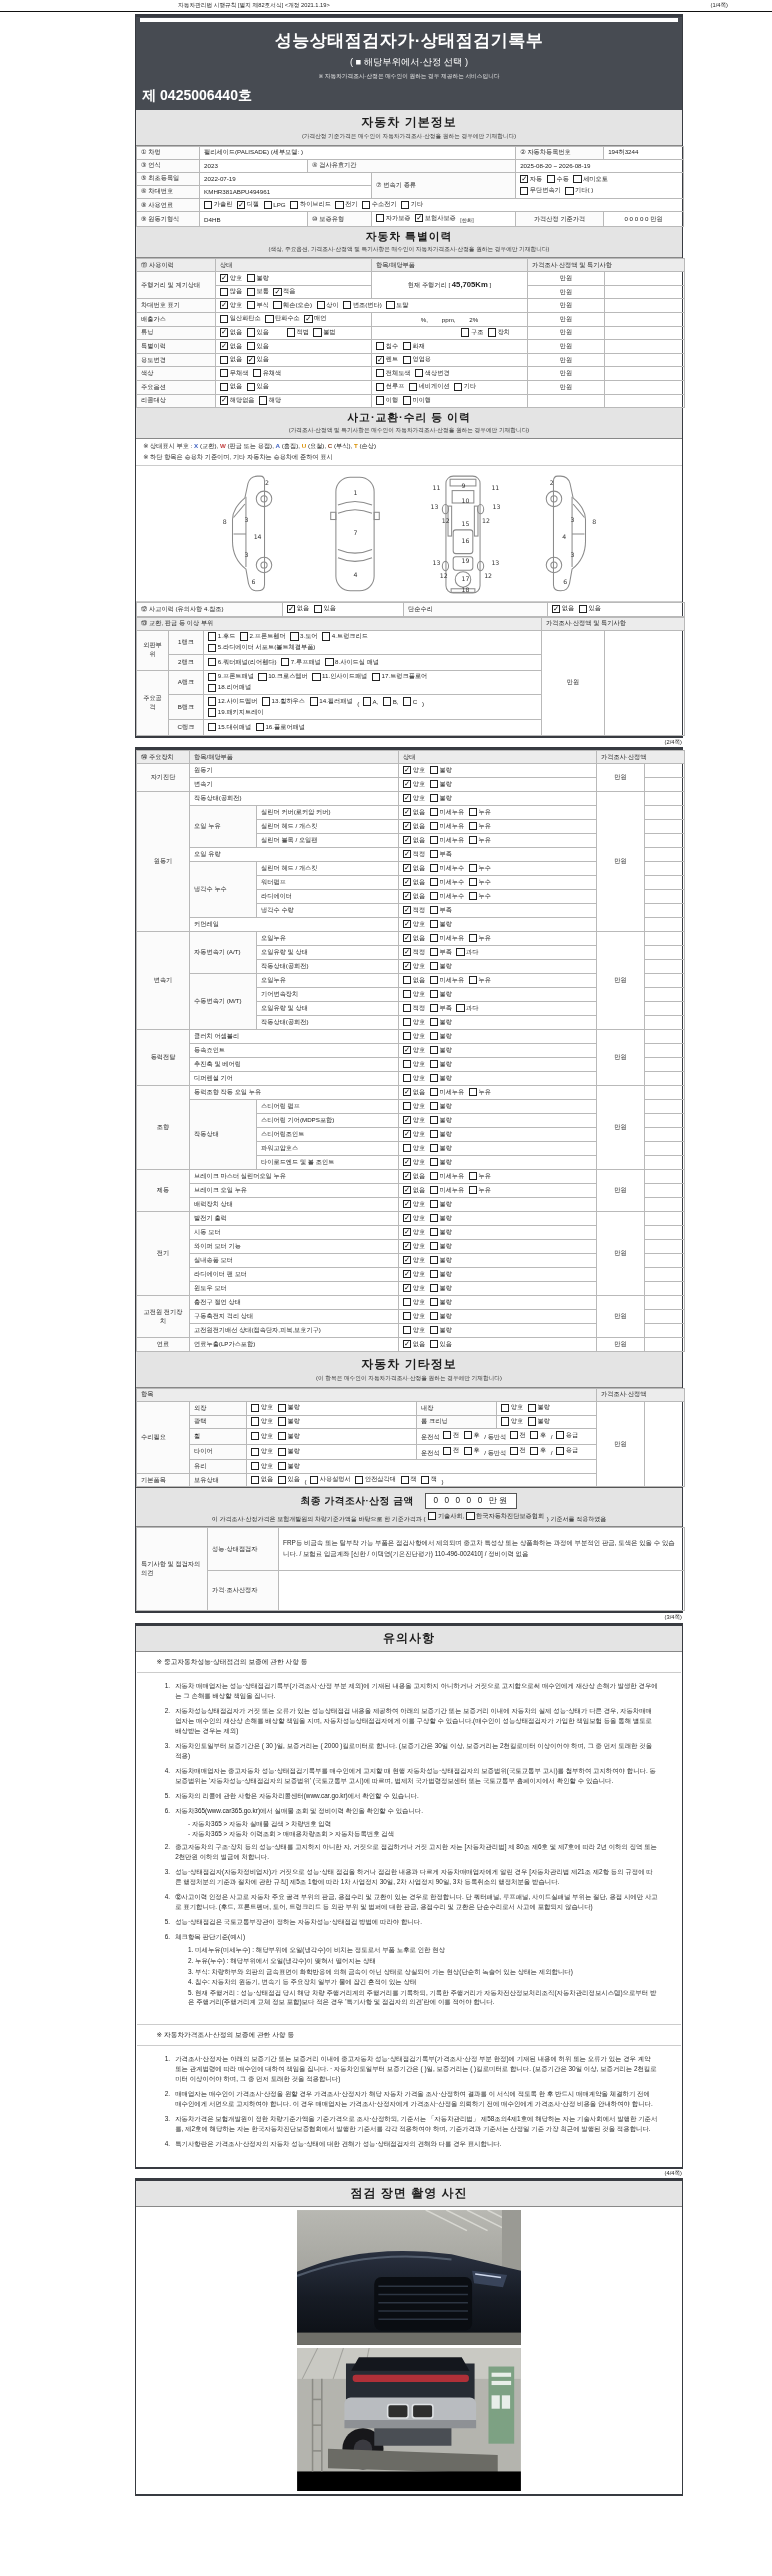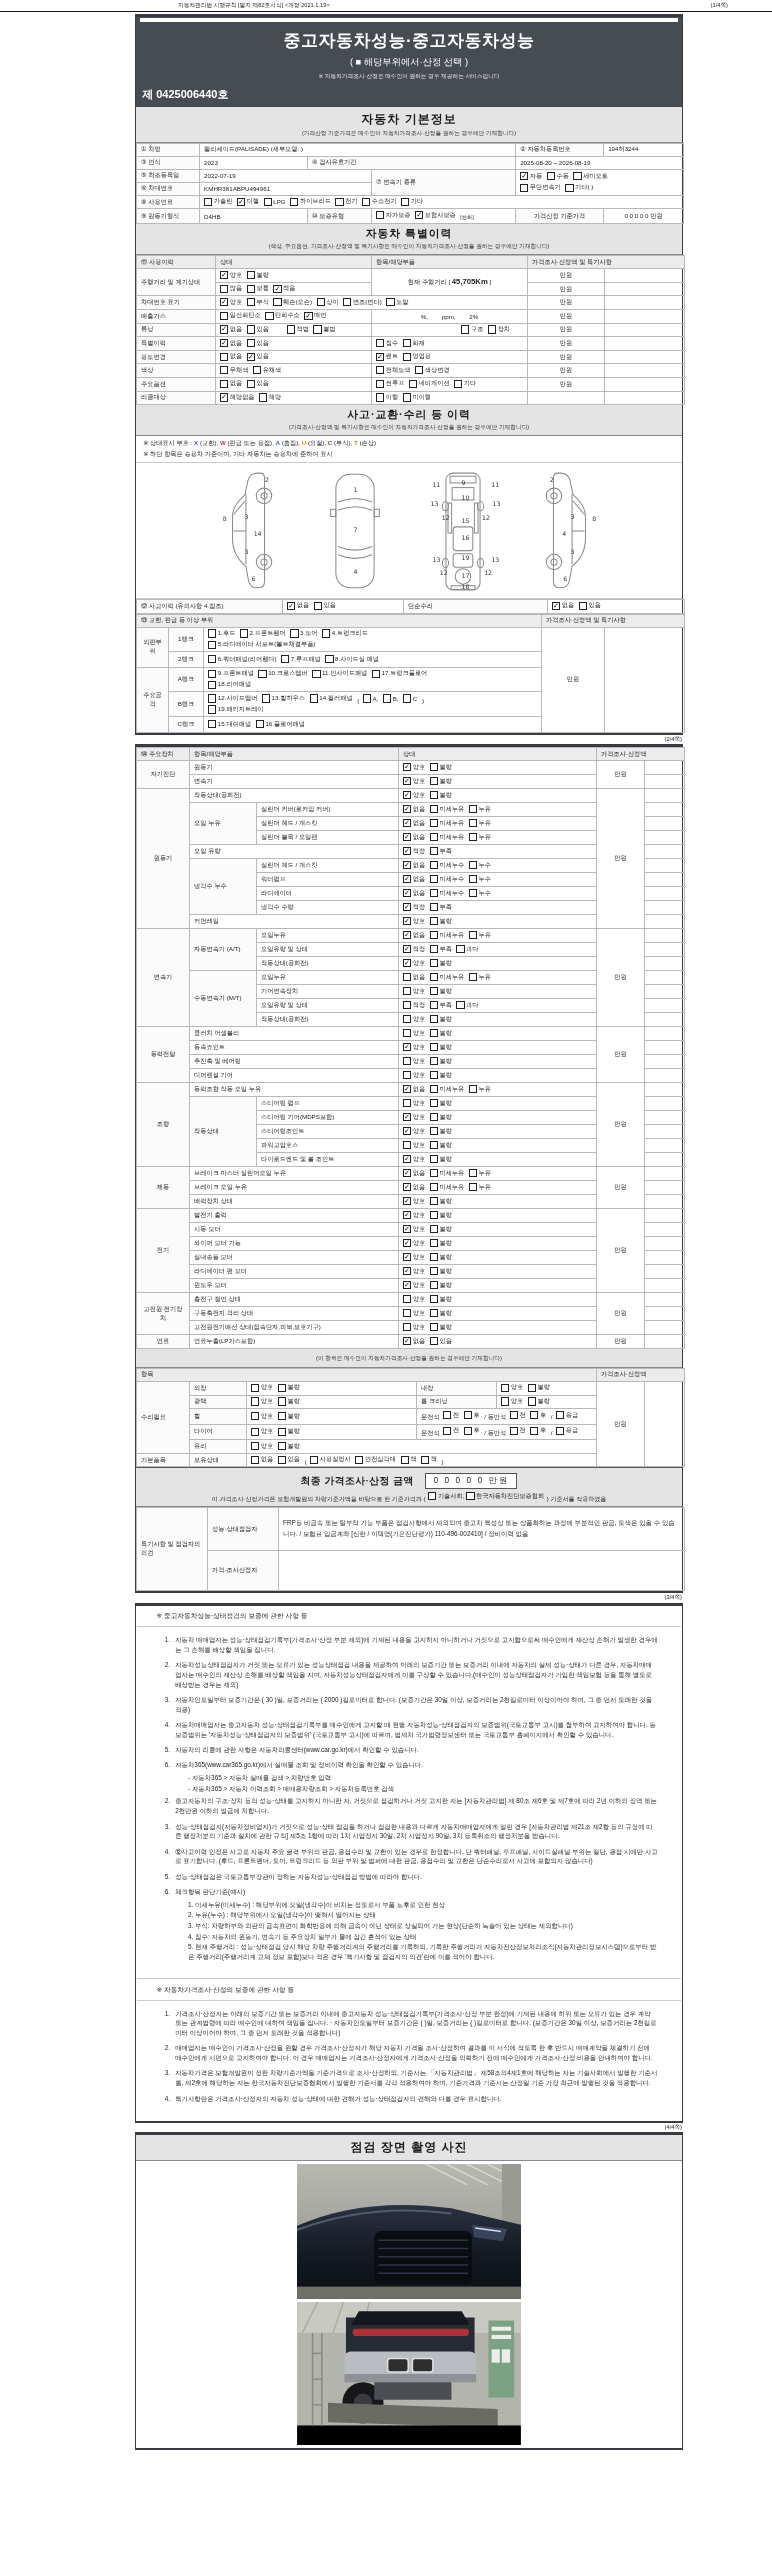--- a/index.html
+++ b/index.html
@@ -10,21 +10,21 @@
   .sheet{margin:2.1px 90px 0 135px;width:548px;box-sizing:border-box;}
   .pagebox{border:1.5px solid #383b41;border-top-width:3.1px;border-bottom-width:2.6px;box-sizing:border-box;background:#fff;}
   .pagemark{text-align:right;font-size:5.7px;padding:1px 1px 0.5px 0;color:#222;}
 
   
   .dochead{background:#474b52;color:#fff;padding:1.5px 4.1px 5.2px 4.1px;}
   .dochead .strip{height:3.6px;background:#fff;margin-bottom:7.2px;}
   .doc-title{text-align:center;font-size:17px;font-weight:bold;letter-spacing:0.5px;}
   .doc-sub{text-align:center;font-size:9.3px;margin-top:4.6px;}
   .doc-note{text-align:center;font-size:5.7px;margin-top:3.1px;color:#e8e8e8;}
-  .doc-no{font-size:11px;font-weight:bold;margin-top:6.2px;padding-left:2.1px;}
+  .doc-no{font-size:14px;font-weight:bold;margin-top:6.2px;padding-left:2.1px;}
 
   .band{background:#e4e4e4;border-bottom:0.5px solid #888;text-align:center;padding:4.1px 5.2px 3.6px;}
   .band .bt{font-size:12px;font-weight:bold;letter-spacing:1px;}
   .band .bn{font-size:5.7px;margin-top:2.1px;color:#333;}
   .band.small{padding:3.1px 5.2px;}
   .band.small .bt{font-size:10.8px;}
 
   table{border-collapse:collapse;table-layout:fixed;width:100%;}
   td{border:0.5px solid #b9b9b9;font-size:6.2px;padding:1.5px 4.1px;height:13px;vertical-align:middle;box-sizing:border-box;overflow:hidden;}
   td.lab{background:#fbfbfb;}
@@ -76,21 +76,21 @@
   <span>자동차관리법 시행규칙 [별지 제82호서식] &lt;개정 2021.1.19&gt;</span>
   <span>(1/4쪽)</span>
 </div>
 <div class="hr-full"></div>
 
 <div class="sheet">
 
   <div class="pagebox">
     <div class="dochead">
       <div class="strip"></div>
-      <div class="doc-title">중고자동차성능·중고자동차성능</div>
+      <div class="doc-title">성능상태점검자가·상태점검기록부</div>
       <div class="doc-sub">( ■ 해당부위에서·산정 선택 )</div>
       <div class="doc-note">※ 자동차가격조사·산정은 매수인이 원하는 경우 제공하는 서비스입니다</div>
       <div class="doc-no">제 0425006440호</div>
     </div>
 
     <div class="band">
       <div class="bt">자동차 기본정보</div>
       <div class="bn">(가격산정 기준가격은 매수인이 자동차가격조사·산정을 원하는 경우에만 기재합니다)</div>
     </div>
 
@@ -1180,20 +1180,21 @@
                 <span class="bx"></span>
                 <span class="lb">있음</span>
               </span></td>
             <td rowspan="1" class="ctr">만원</td>
             <td></td>
           </tr>
         </tbody>
     </table>
 
     <div class="band">
+      <div class="bt">자동차 기타정보</div>
       <div class="bn">(이 항목은 매수인이 자동차가격조사·산정을 원하는 경우에만 기재합니다)</div>
     </div>
 
     <table>
       <colgroup>
           <col style="width:53px">
           <col style="width:57px">
           <col style="width:170px">
           <col style="width:80px">
           <col style="width:100px">
@@ -1364,20 +1365,23 @@
         <td class="lab" style="height:40px">가격·조사산정자</td>
         <td></td>
       </tr>
     </tbody>
       </table>
   </div>
 
   <div class="pagemark">(3/4쪽)</div>
 
   <div class="pagebox">
+    <div class="band">
+      <div class="bt">유의사항</div>
+    </div>
     <div id="notices-body" style="min-height:515px">
         <div class="nhead">※ 중고자동차성능·상태점검의 보증에 관한 사항 등</div>
         <div class="nsep"></div>
         <div style="padding: 5.2px 0px 7.2px;">
           <div class="nitem">
             <span class="nnum">1.</span>
             <span class="ntxt">자동차 매매업자는 성능·상태점검기록부(가격조사·산정 부분 제외)에 기재된 내용을 고지하지 아니하거나 거짓으로 고지함으로써 매수인에게 재산상 손해가 발생한 경우에는 그 손해를 배상할 책임을 집니다.</span>
           </div>
           <div class="nitem">
             <span class="nnum">2.</span>

